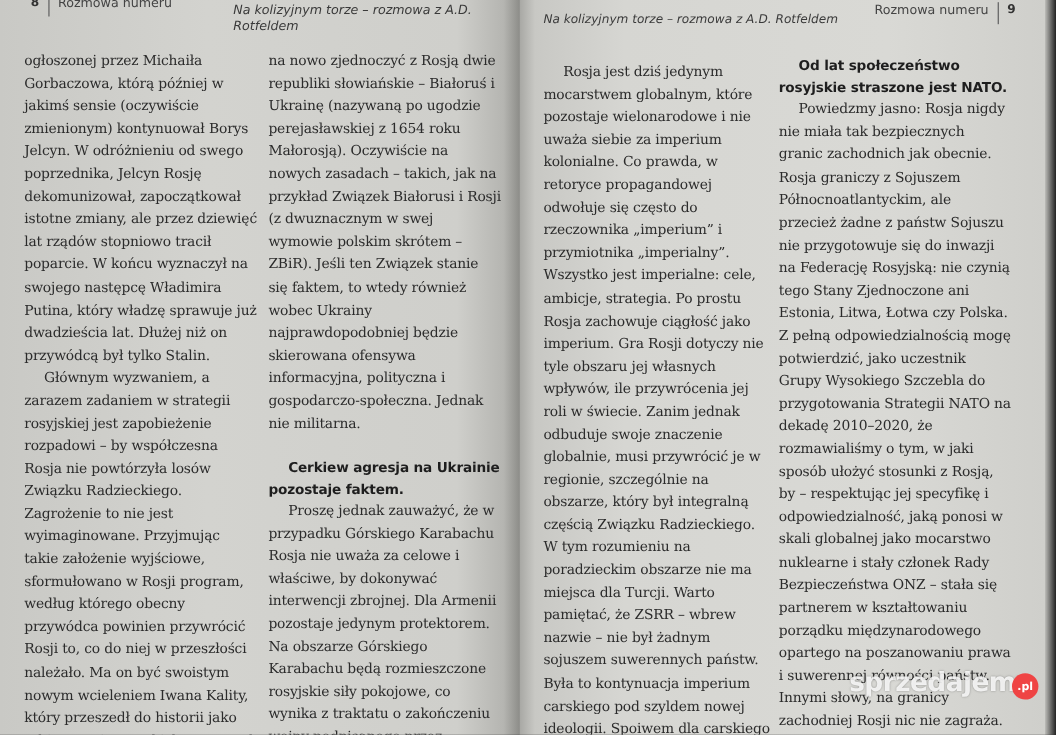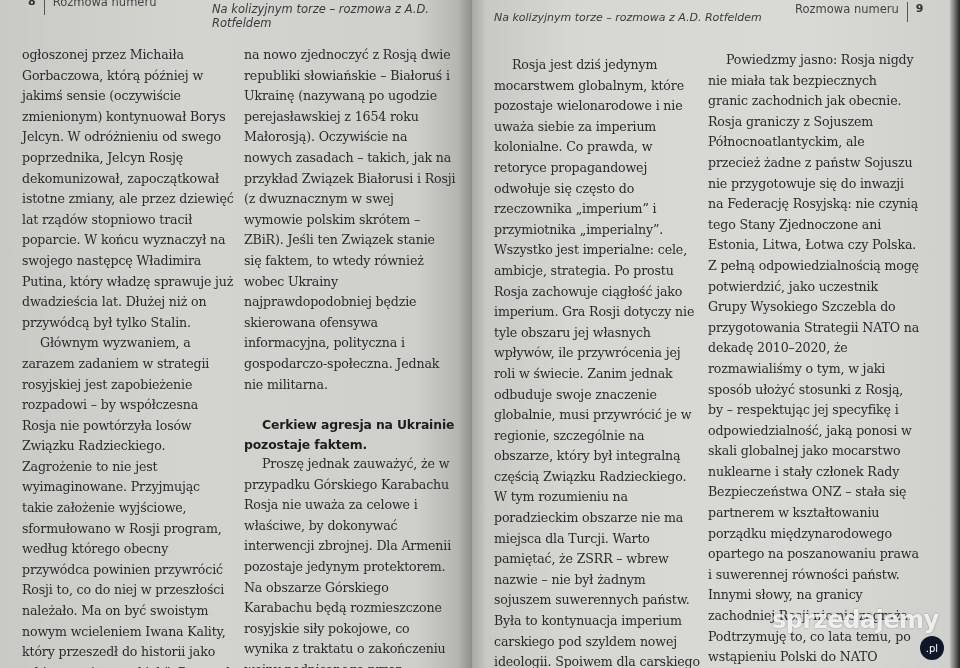--- a/index.html
+++ b/index.html
@@ -51,23 +51,23 @@
   .head.indent { text-indent: 18px; }
 
   .watermark {
     position: absolute; left: 772px; top: 606px;
     font-family: "DejaVu Sans", sans-serif; font-weight: bold; font-size: 24px;
     color: rgba(255,255,255,0.85); letter-spacing: -0.5px;
     text-shadow: 0 0 2px rgba(0,0,0,0.35);
   }
   .wm-badge {
     position: absolute; left: 920px; top: 612px; width: 24px; height: 24px;
-    border-radius: 50%; background: #0f172a; color: #fff;
-    font-family: "DejaVu Sans", sans-serif; font-weight: normal; font-size: 10px;
-    display: flex; align-items: center; justify-content: center; margin-top: 24px;
+    border-radius: 50%; background: #ef4444; color: #fff;
+    font-family: "DejaVu Sans", sans-serif; font-weight: bold; font-size: 10px;
+    display: flex; align-items: center; justify-content: center;
   }
 </style>
 </head>
 <body>
 
 <div class="spread">
 
   <div class="page page-left">
     <div class="running-head rh-left-section">
       <span class="pageno">8</span>
@@ -95,20 +95,21 @@
       <span>Rozmowa numeru</span>
       <span class="rh-divider"></span>
       <span class="pageno">9</span>
     </div>
 
     <div class="col" style="left:22px; top:55px; width:206px;">
       <p class="indent">Rosja jest dziś jedynym mocarstwem globalnym, które pozostaje wielonarodowe i nie uważa siebie za imperium kolonialne. Co prawda, w retoryce propagandowej odwołuje się często do rzeczownika „imperium” i przymiotnika „imperialny”. Wszystko jest imperialne: cele, ambicje, strategia. Po prostu Rosja zachowuje ciągłość jako imperium. Gra Rosji dotyczy nie tyle obszaru jej własnych wpływów, ile przywrócenia jej roli w świecie. Zanim jednak odbuduje swoje znaczenie globalnie, musi przywrócić je w regionie, szczególnie na obszarze, który był integralną częścią Związku Radzieckiego. W tym rozumieniu na poradzieckim obszarze nie ma miejsca dla Turcji. Warto pamiętać, że ZSRR – wbrew nazwie – nie był żadnym sojuszem suwerennych państw. Była to kontynuacja imperium carskiego pod szyldem nowej ideologii. Spoiwem dla carskiego imperium była religia – Rosyjska Cerkiew Prawosławna. Dla Rosji przemianowanej w 1923 roku na ZSRR spoiwem stała się ideologia marksizmu-leninizmu (którą traktowano zresztą jak religię). Czytając rosyjskie komentarze dotyczące wyborów w Stanach Zjednoczonych, zwróciłam uwagę na opinie wielu publicystów twierdzących, że klęska Donalda Trumpa służy Rosji, bo przyspiesza realizację jej imperialnej misji. Gdyby przegrał Joe Biden, to jestem pewien, że ci sami autorzy wysnuliby ten sam wniosek.</p>
     </div>
 
     <div class="col" style="left:236px; top:50px; width:212px;">
+      <p class="head indent">Od lat społeczeństwo rosyjskie straszone jest NATO.</p>
       <p class="indent">Powiedzmy jasno: Rosja nigdy nie miała tak bezpiecznych granic zachodnich jak obecnie. Rosja graniczy z Sojuszem Północnoatlantyckim, ale przecież żadne z państw Sojuszu nie przygotowuje się do inwazji na Federację Rosyjską: nie czynią tego Stany Zjednoczone ani Estonia, Litwa, Łotwa czy Polska. Z pełną odpowiedzialnością mogę potwierdzić, jako uczestnik Grupy Wysokiego Szczebla do przygotowania Strategii NATO na dekadę 2010–2020, że rozmawialiśmy o tym, w jaki sposób ułożyć stosunki z Rosją, by – respektując jej specyfikę i odpowiedzialność, jaką ponosi w skali globalnej jako mocarstwo nuklearne i stały członek Rady Bezpieczeństwa ONZ – stała się partnerem w kształtowaniu porządku międzynarodowego opartego na poszanowaniu prawa i suwerennej równości państw. Innymi słowy, na granicy zachodniej Rosji nic nie zagraża. Podtrzymuję to, co lata temu, po wstąpieniu Polski do NATO powiedział Bronisław Geremek do Jewgienija Primakowa, ówczesnego premiera Rosji: „Lepiej dla was, że graniczycie z NATO, a nie z niestabilnymi państwami, które mają różne zadawnione historyczne urazy”. Primakow w opublikowanych wspomnieniach odnotował, że miał na to odpowiedzieć: „Z rozszerzeniem NATO pogodziliśmy się, ale proszę nie oczekiwać, że się cieszyć z tego cieszyć”.</p>
     </div>
   </div>
 
   <div class="edge"></div>
 </div>
 
 <div class="watermark">sprzedajemy</div>
 <div class="wm-badge">.pl</div>
 

